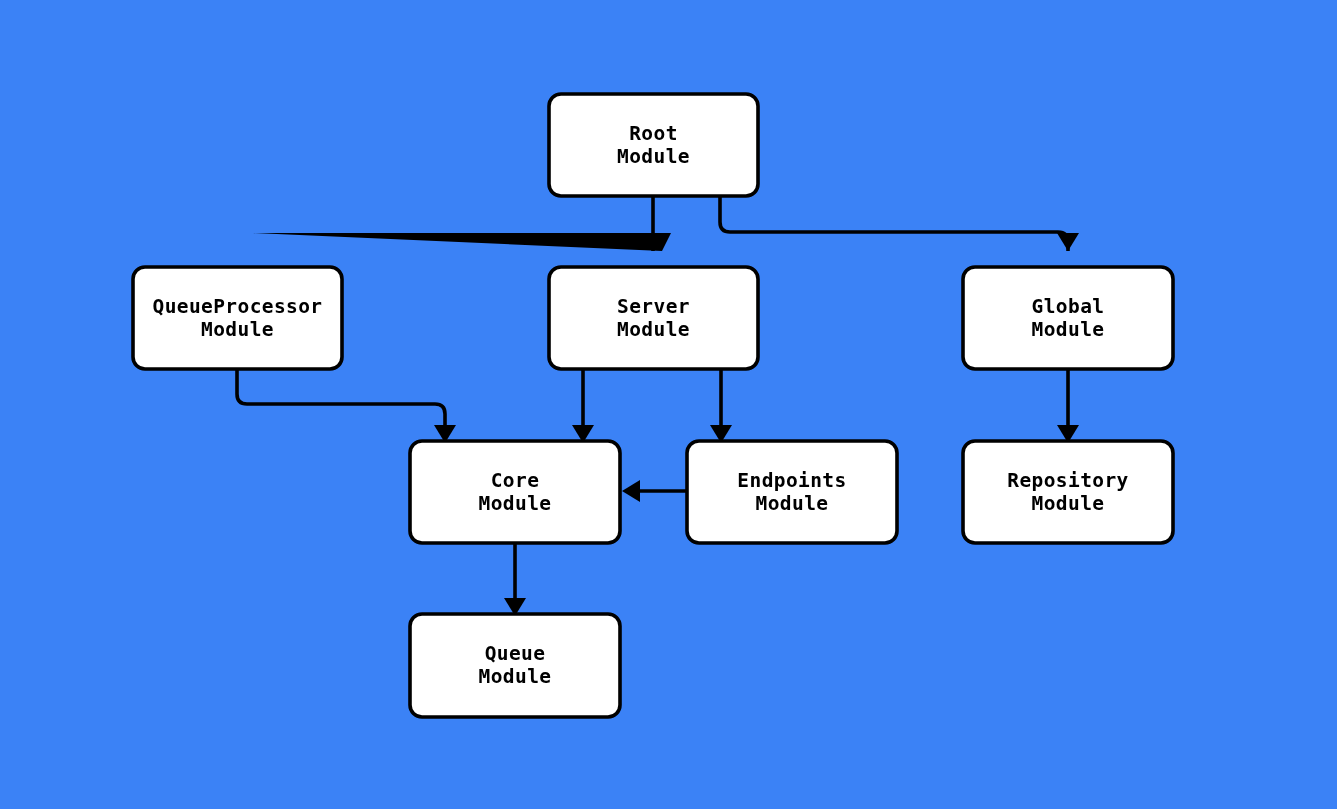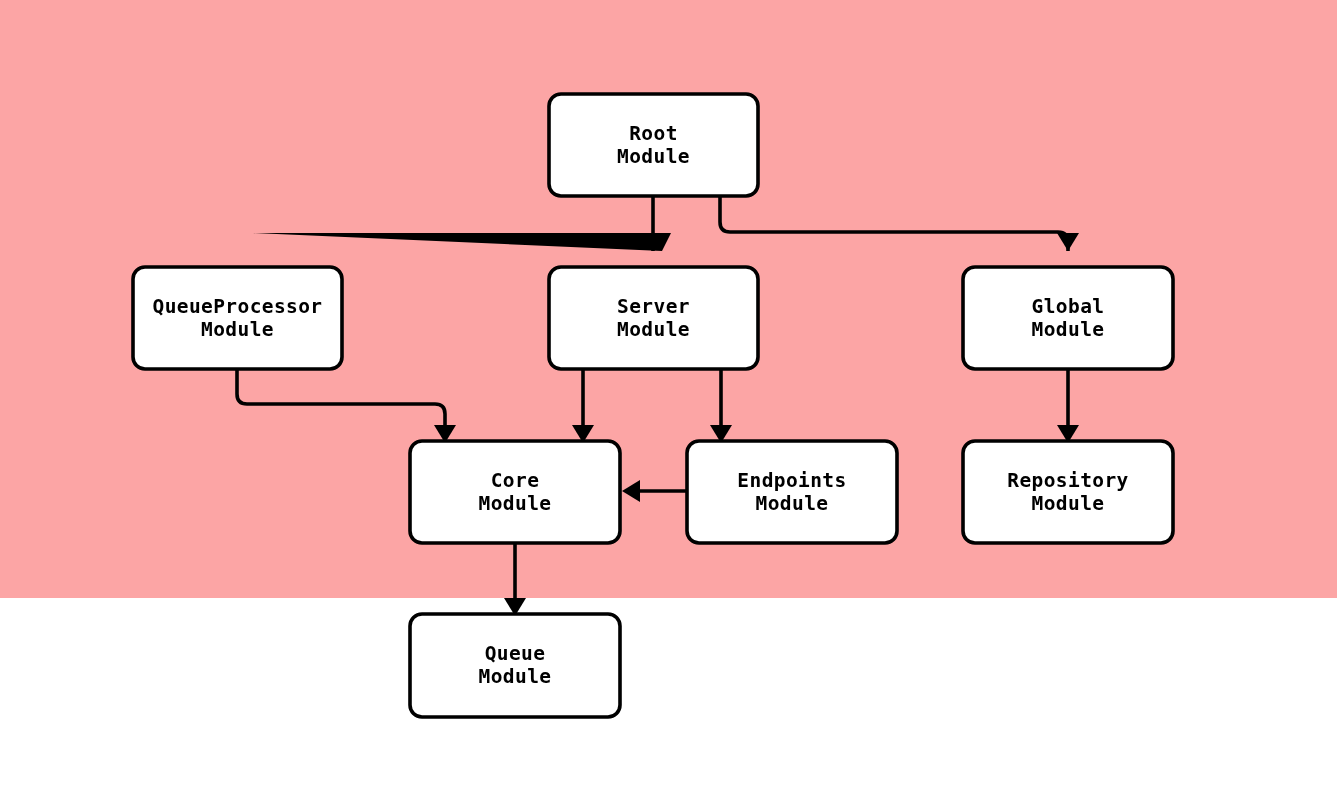--- a/index.html
+++ b/index.html
@@ -10,22 +10,22 @@
   }
   body {
     width: 1337px;
     height: 809px;
     font-family: "DejaVu Sans Mono", "Liberation Mono", monospace;
     overflow: hidden;
   }
   #diagram-root {
     position: relative;
     width: 1337px;
-    height: 598px;
-    background: #fca5a5;
+    height: 809px;
+    background: #3b82f6;
   }
   svg#diagram-canvas {
     display: block;
     width: 1337px;
     height: 809px;
   }
   .node-box {
     fill: #ffffff;
     stroke: #000000;
     stroke-width: 3.6;

